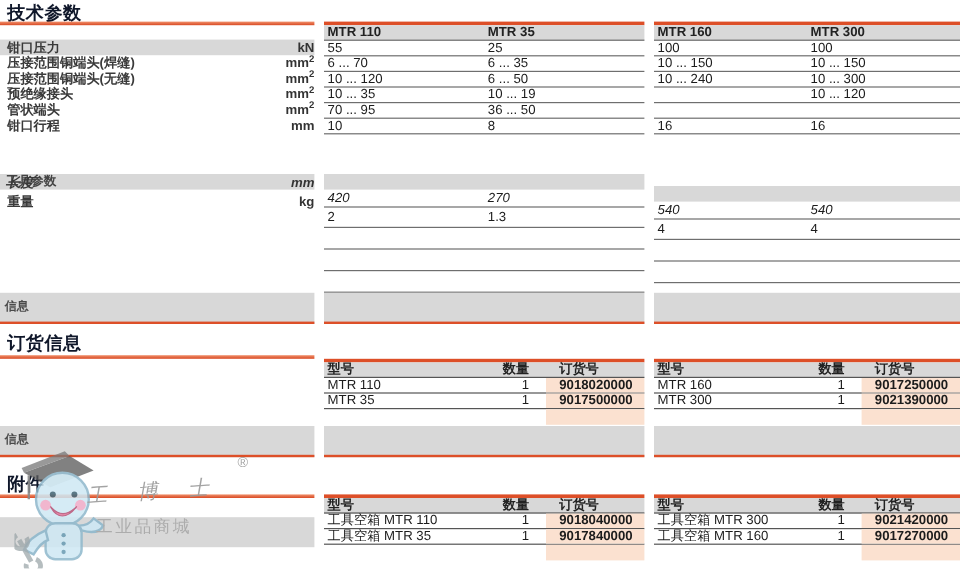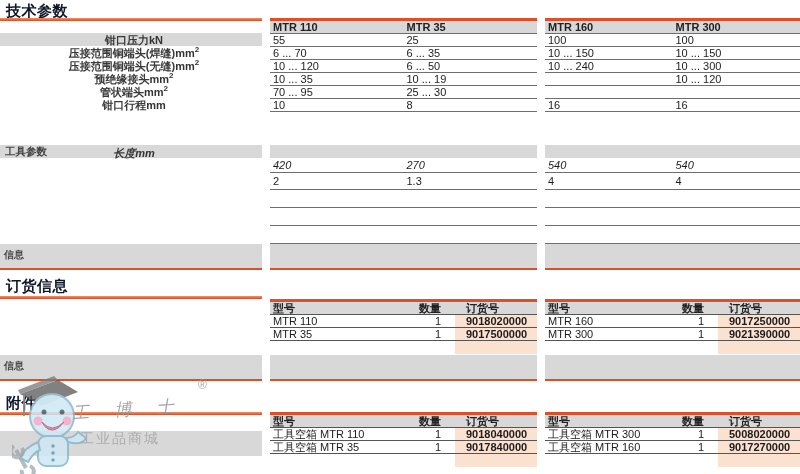--- a/index.html
+++ b/index.html
@@ -5,21 +5,21 @@
   html,body{margin:0;padding:0;background:#fff;}
   .page{position:relative;width:800px;height:474px;background:#ffffff;overflow:hidden;
         font-family:"Liberation Sans","DejaVu Sans",sans-serif;color:#1c1c1c;}
   .abs{position:absolute;}
   .h1{font-size:15px;font-weight:bold;color:#0f172a;letter-spacing:0.5px;}
   .rule{height:3px;background:linear-gradient(to bottom,#f0916d,#d94a24);}
   .gbar{background:#d8d8d8;margin-top:12px;}
   .infobar{background:#d8d8d8;border-bottom:2px solid #dd4f28;box-sizing:border-box;}
   .infobar .lbl{font-size:10px;font-weight:bold;color:#4a4a4a;padding:4px 0 0 4px;}
   
-  .lrow{height:13px;display:flex;justify-content:center;align-items:center;
+  .lrow{height:13px;display:flex;justify-content:space-between;align-items:center;
         font-size:11px;font-weight:bold;color:#3a3a3a;line-height:13px;}
   .lrow .unit{font-weight:bold;color:#333;}
   sup{font-size:8px;line-height:0;}
   
   .tborder{height:3px;background:#dd4f28;}
   .vrow{height:13px;display:flex;align-items:center;border-bottom:1px solid #6e6e6e;
         box-sizing:border-box;font-size:11px;line-height:12px;}
   .vrow span{width:50%;padding-left:3px;box-sizing:border-box;}
   .thead{background:#d8d8d8;font-weight:bold;color:#222;}
   .trow15{height:15px;font-style:italic;}
@@ -96,21 +96,21 @@
     <div class="vrow">
         <span>10 ... 120</span>
         <span>6 ... 50</span>
       </div>
     <div class="vrow">
         <span>10 ... 35</span>
         <span>10 ... 19</span>
       </div>
     <div class="vrow">
         <span>70 ... 95</span>
-        <span>25 ... 30</span>
+        <span>36 ... 50</span>
       </div>
     <div class="vrow">
         <span>10</span>
         <span>8</span>
       </div>
   </div>
 
   <div class="abs" style="left:545px;top:18px;width:255px;">
     <div class="tborder"></div>
     <div class="vrow thead">
@@ -143,39 +143,43 @@
       </div>
   </div>
 
   <div class="abs gbar" style="left:0;top:133px;width:262px;height:13px;">
     <div style="font-size:10.5px;font-weight:bold;color:#444;padding-left:5px;line-height:13px;">工具参数</div>
   </div>
   <div class="abs" style="left:6px;top:146px;width:256px;">
     <div class="lrow trow15">
         <span>长度</span>
         <span class="unit">mm</span>
+      </div>
+    <div class="lrow trow17">
+        <span>重量</span>
+        <span class="unit">kg</span>
       </div>
   </div>
 
   <div class="abs" style="left:270px;top:133px;width:267px;">
     <div class="gbar" style="height:13px;"></div>
     <div class="vrow trow15">
         <span>420</span>
         <span>270</span>
       </div>
     <div class="vrow trow17">
         <span>2</span>
         <span>1.3</span>
       </div>
     <div class="erow"></div>
     <div class="erow"></div>
     <div class="erow"></div>
   </div>
 
-  <div class="abs" style="left:545px;top:133px;width:255px;">
+  <div class="abs" style="left:545px;top:143px;width:255px;">
     <div class="gbar" style="height:13px;"></div>
     <div class="vrow trow15">
         <span>540</span>
         <span>540</span>
       </div>
     <div class="vrow trow17">
         <span>4</span>
         <span>4</span>
       </div>
     <div class="erow"></div>
@@ -277,21 +281,21 @@
   <div class="abs" style="left:545px;top:412px;width:255px;">
     <div class="tborder"></div>
     <div class="orow ohead">
       <span class="c-model">型号</span>
       <span class="c-qty">数量</span>
       <span class="c-ord">订货号</span>
     </div>
     <div class="orow">
       <span class="c-model">工具空箱 MTR 300</span>
       <span class="c-qty">1</span>
-      <span class="c-ord pink bold">5008020000</span>
+      <span class="c-ord pink bold">9021420000</span>
     </div>
     <div class="orow">
       <span class="c-model">工具空箱 MTR 160</span>
       <span class="c-qty">1</span>
       <span class="c-ord pink bold">9017270000</span>
     </div>
     <div class="orow noborder">
       <span class="c-model"></span>
         <span class="c-qty"></span>
         <span class="c-ord pink"></span>

